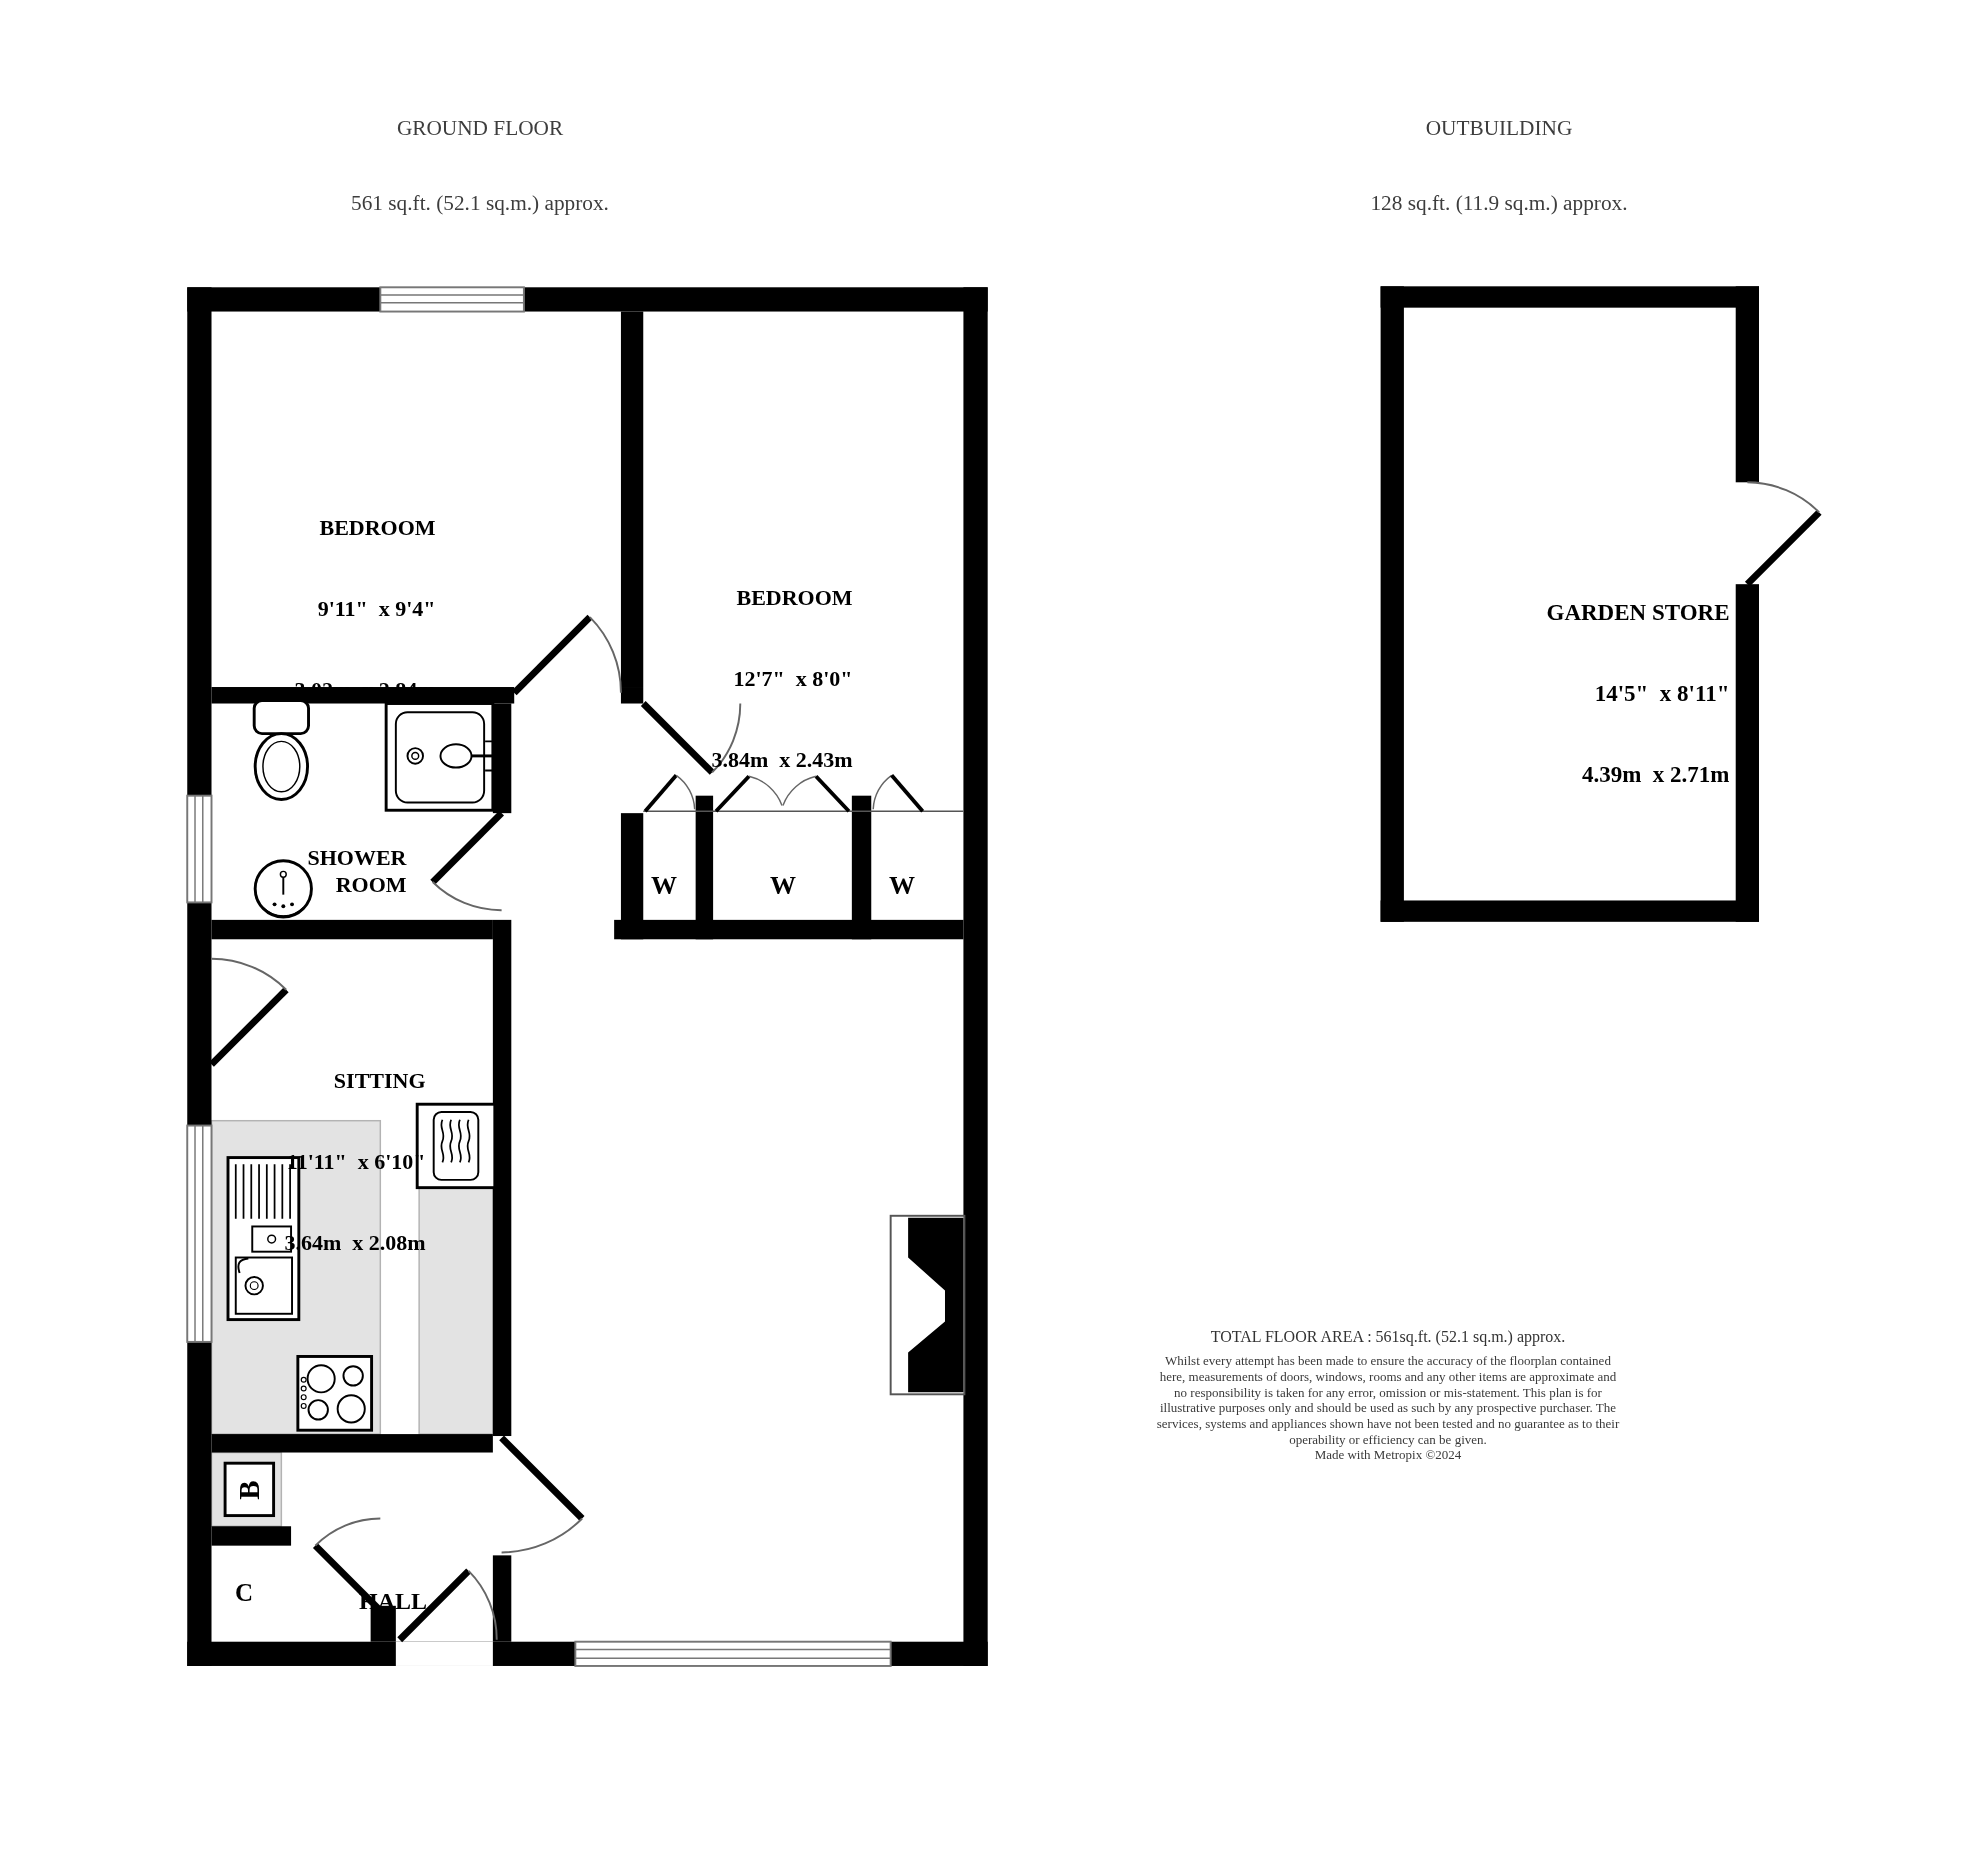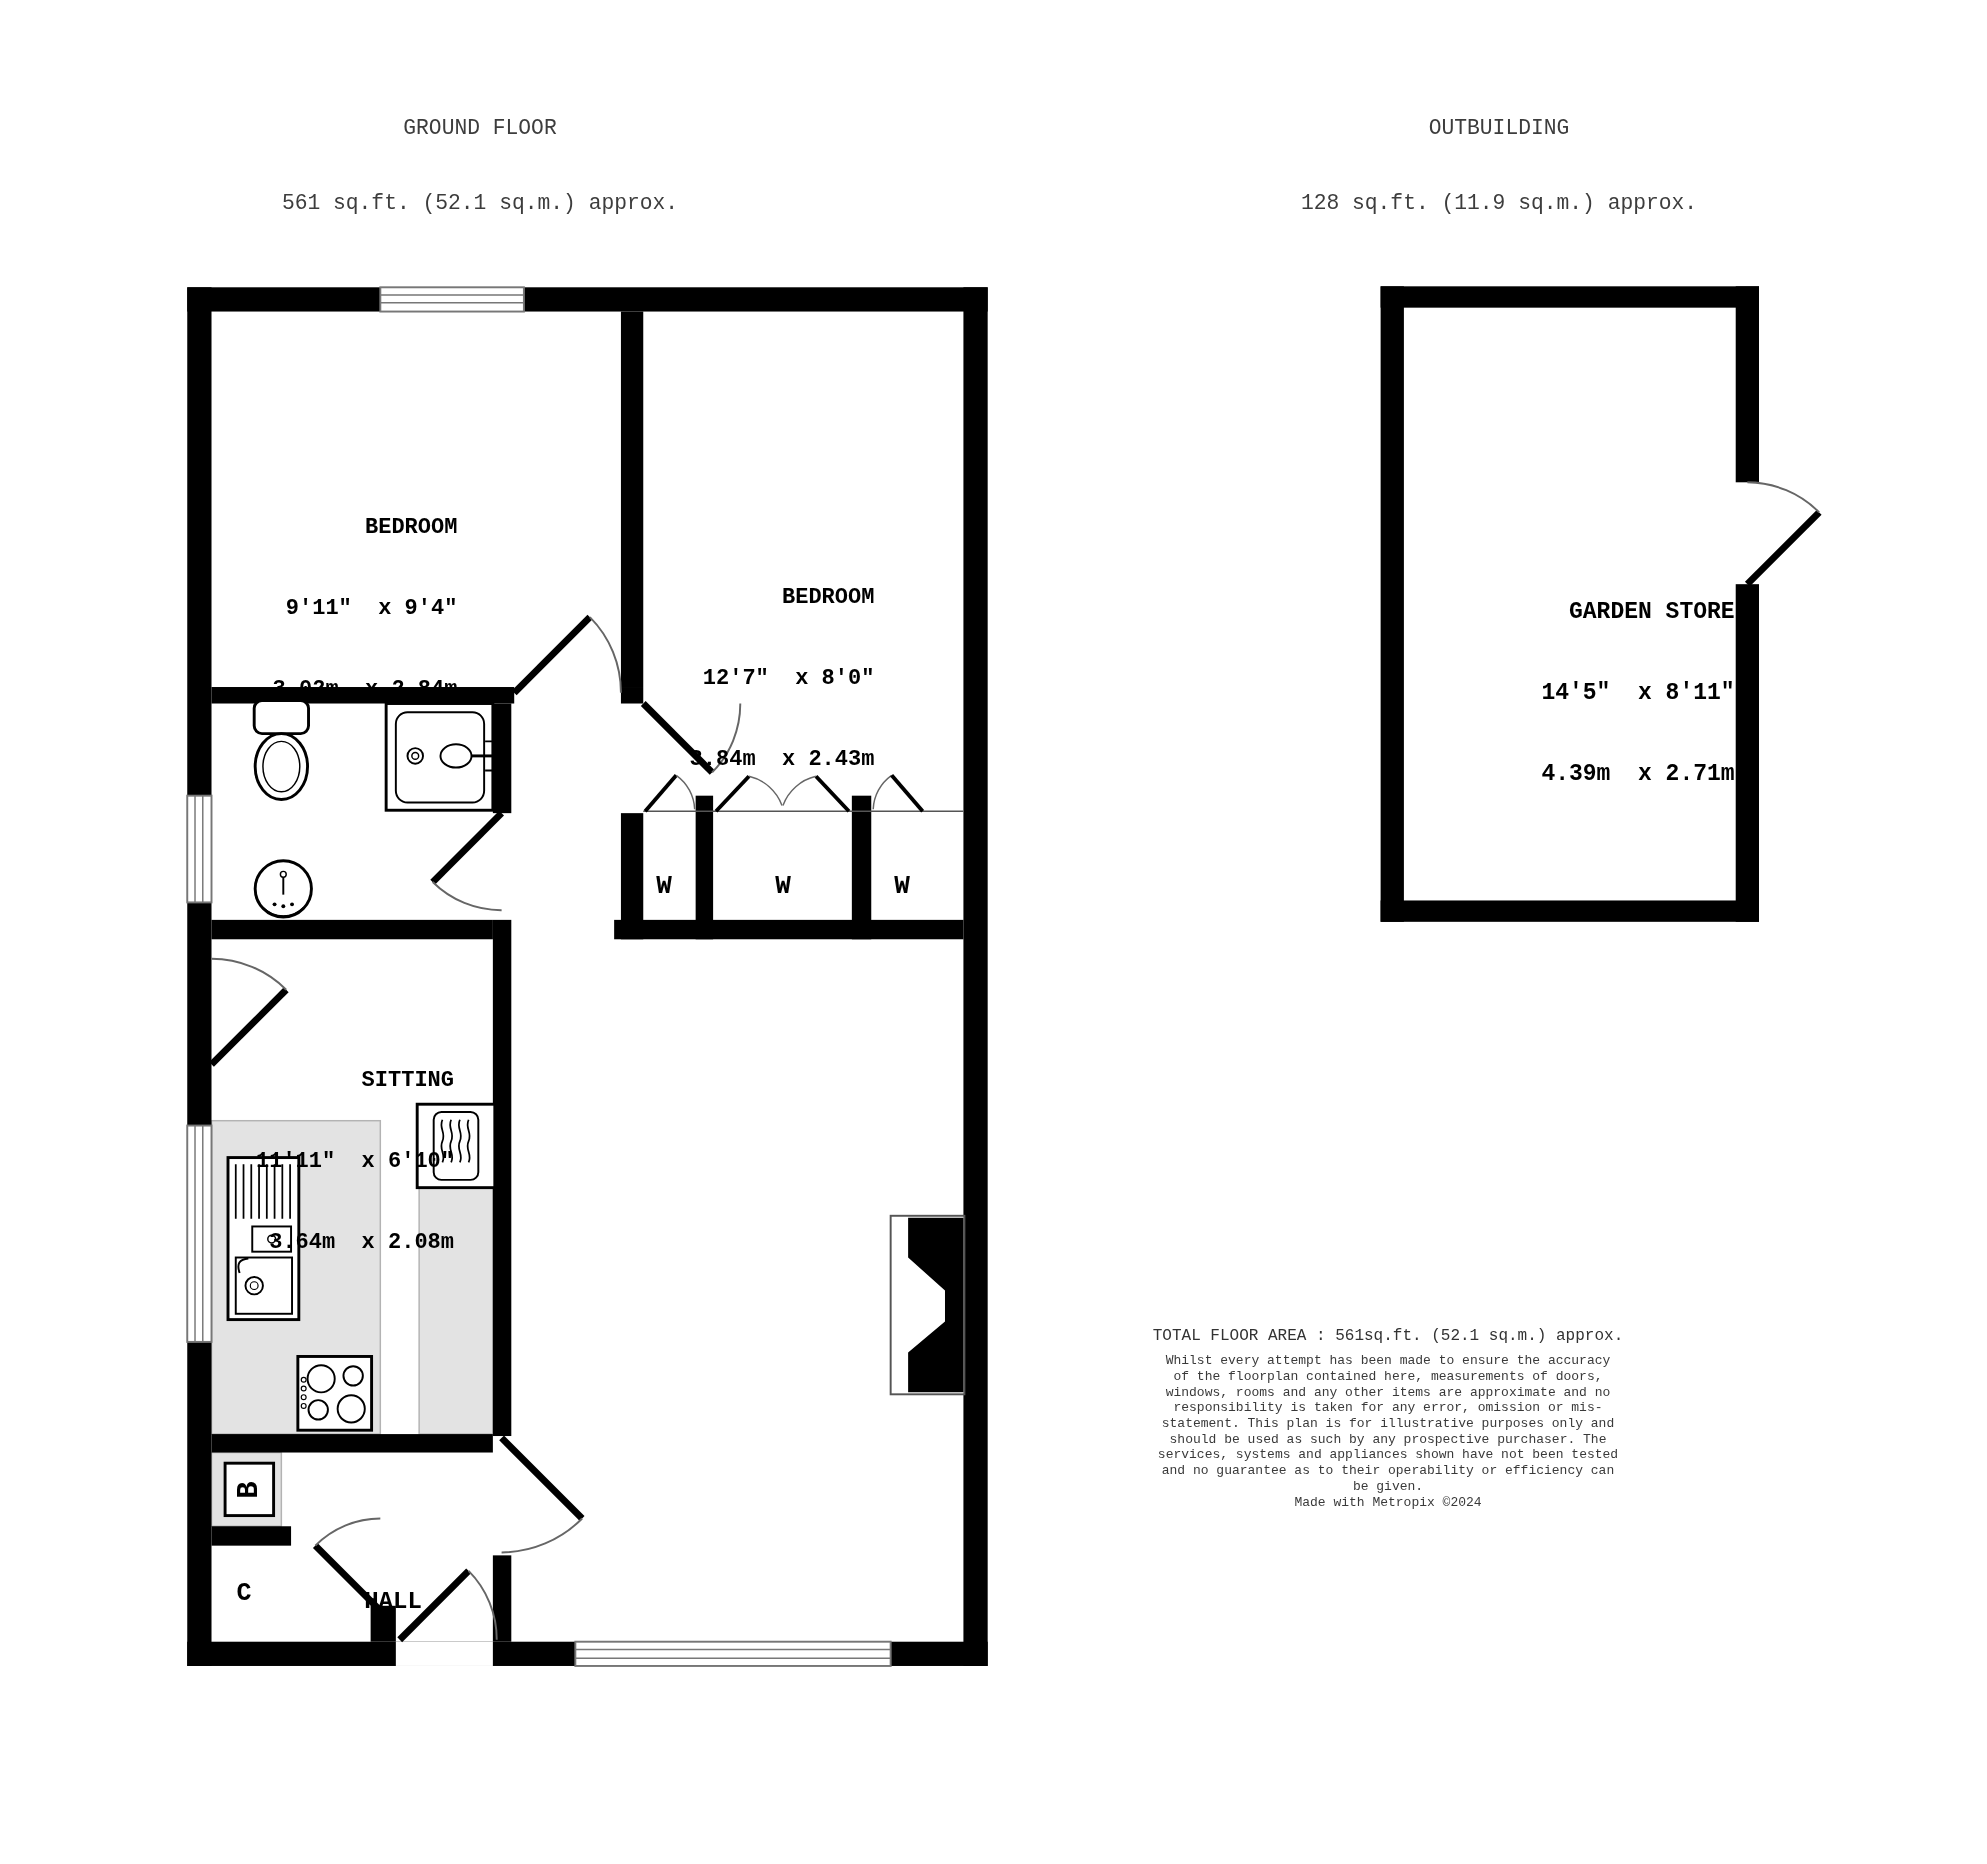--- a/index.html
+++ b/index.html
@@ -1,20 +1,20 @@
 <!DOCTYPE html>
 <html><head>
 <meta charset="utf-8">
 <style>
   html,body{margin:0;padding:0;background:#fff;}
   .canvas{
     position:relative;
     width:1987px;height:1864px;
     background:#ffffff;
-    font-family:Liberation Mono, monospace;
+    font-family:Liberation Serif, serif;
     overflow:hidden;
   }
   .canvas svg{position:absolute;left:0;top:0;}
   .lbl{
     position:absolute;
     transform:translateX(-50%);
     text-align:right;
     color:#000;
     font-weight:700;
     white-space:pre-wrap;
@@ -230,20 +230,24 @@
   <div class="lbl" style="left:365px;top:460px;">
     <div>BEDROOM</div>
     <div>9'11"  x 9'4"</div>
     <div>3.02m  x 2.84m</div>
   </div>
   <div class="lbl" style="left:782px;top:530px;">
     <div>BEDROOM</div>
     <div>12'7"  x 8'0"</div>
     <div>3.84m  x 2.43m</div>
   </div>
+  <div class="lbl" style="left:357px;top:790px;">
+    <div>SHOWER
+ROOM</div>
+  </div>
   <div class="lbl" style="left:355px;top:1013px;">
     <div>SITTING</div>
     <div>11'11"  x 6'10"</div>
     <div>3.64m  x 2.08m</div>
   </div>
   <div class="lbl" style="left:393px;top:1534px;font-size:24px;">
     <div>HALL</div>
   </div>
   <div class="lbl" style="left:1638px;top:545px;font-size:23px;">
     <div>GARDEN STORE</div>

